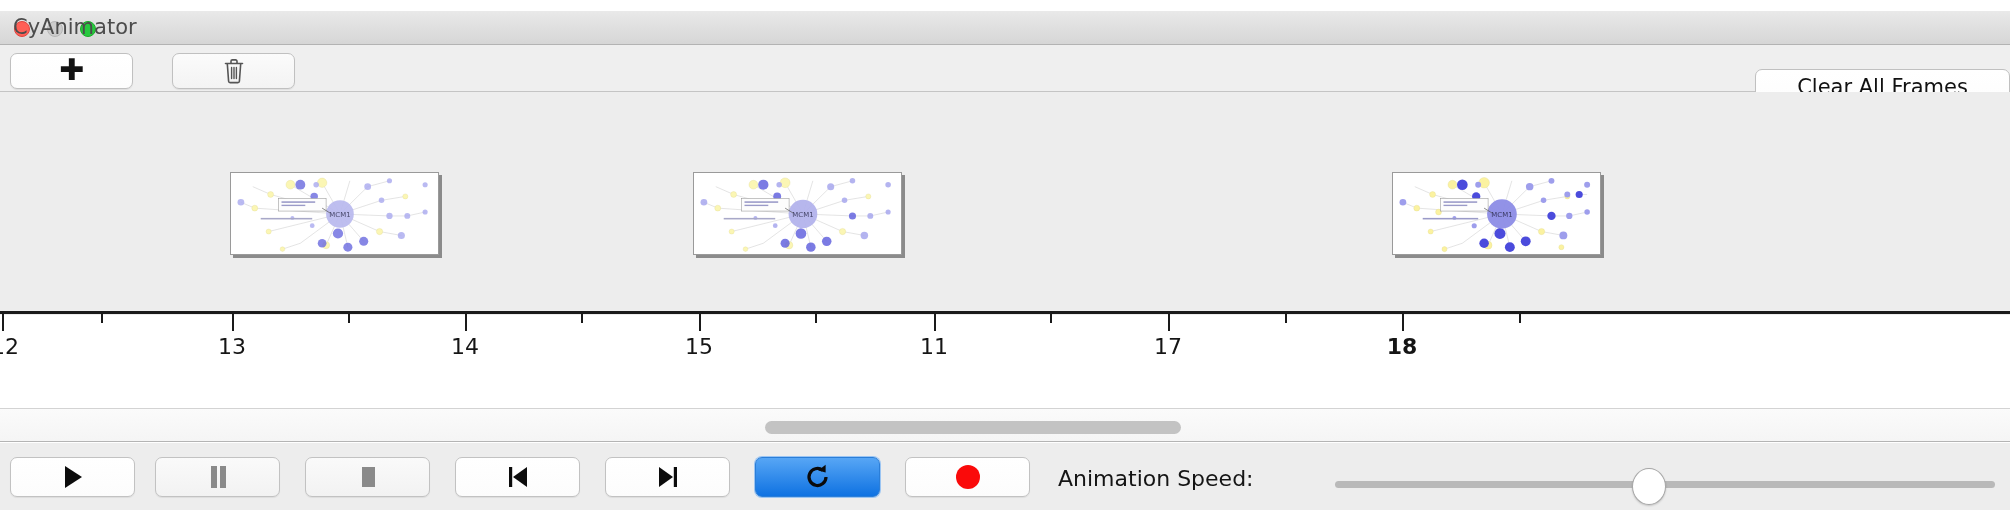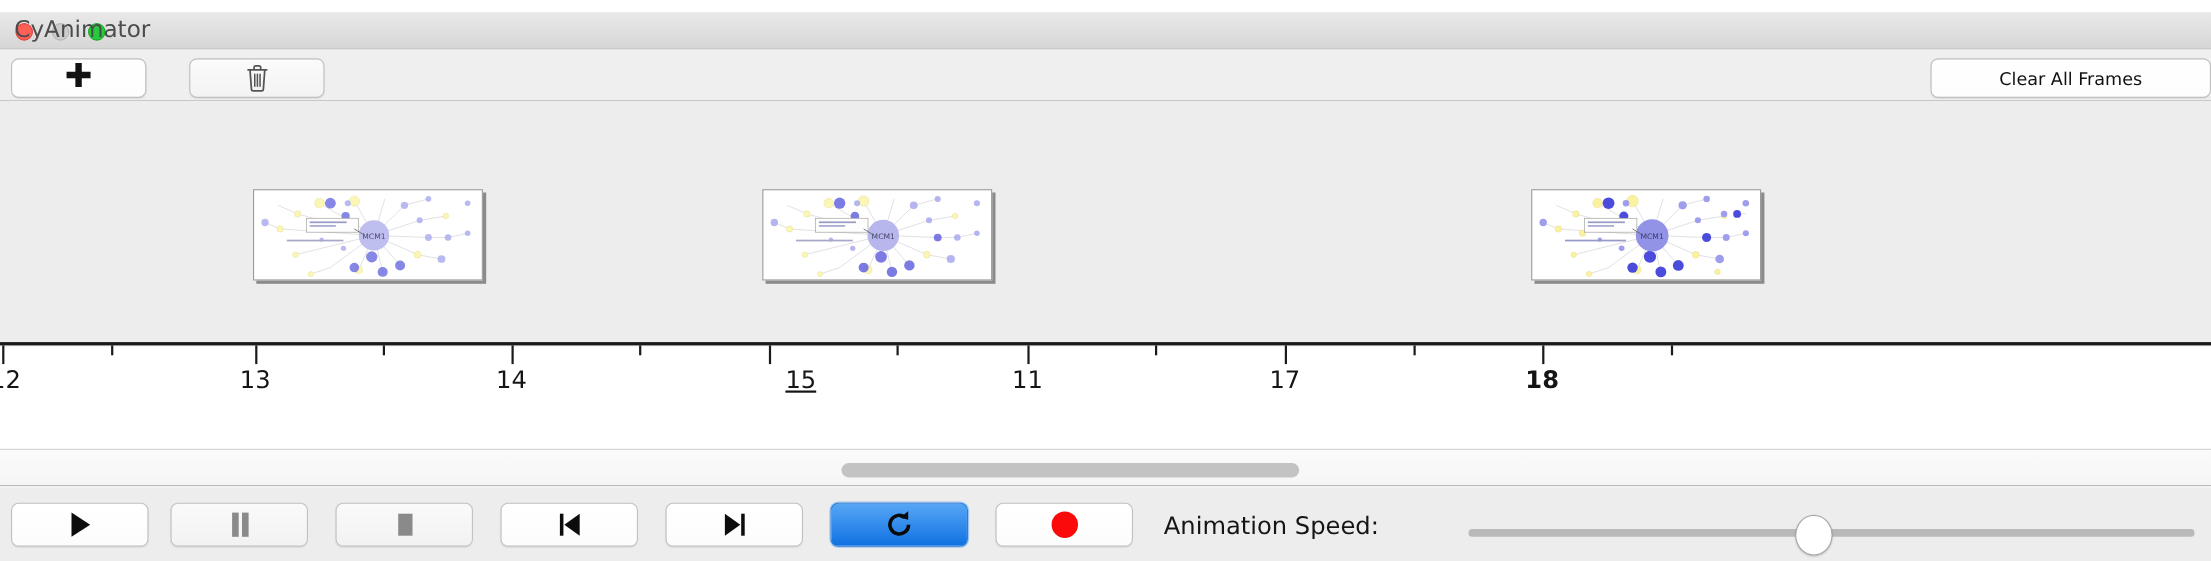--- a/index.html
+++ b/index.html
@@ -115,22 +115,22 @@
     box-shadow: 0 1px 1px rgba(0,0,0,0.07);
     display: flex;
     align-items: center;
     justify-content: center;
     cursor: default;
     color: #111;
   }
   .tbtn.muted { background: linear-gradient(#fbfbfb, #f3f3f3); }
   #btn-add    { left: 10px;  top: 8px; width: 123px; height: 36px; }
   #btn-delete { left: 172px; top: 8px; width: 123px; height: 36px; }
-  #btn-clear  { left: 1838px; top: 8px; width: 255px; height: 36px;
-                transform: translateX(-83px); font-size: 16px; }
+  #btn-clear  { left: 1838px; top: 24px; width: 255px; height: 36px;
+                transform: translateX(-83px); font-size: 21px; }
   .plus-glyph {
     font-size: 30px; font-weight: 800; line-height: 1;
     color: #121212; margin-top: -2px;
   }
 
   
   .timeline {
     position: absolute;
     left: 0; top: 92px;
     width: 2010px; height: 223px;
@@ -477,21 +477,21 @@
   <div class="tick major" style="left:934px;"></div>
   <div class="tick minor" style="left:1050px;"></div>
   <div class="tick major" style="left:1168px;"></div>
   <div class="tick minor" style="left:1285px;"></div>
   <div class="tick major" style="left:1402px;"></div>
   <div class="tick minor" style="left:1519px;"></div>
 
   <div class="tick-label" style="left:5px;">12</div>
   <div class="tick-label" style="left:232px;">13</div>
   <div class="tick-label" style="left:465px;">14</div>
-  <div class="tick-label" style="left:728px;text-decoration:underline;">15</div>
+  <div class="tick-label" style="left:699px;">15</div>
   <div class="tick-label" style="left:934px;">11</div>
   <div class="tick-label" style="left:1168px;">17</div>
   <div class="tick-label" style="left:1402px;font-weight:bold;">18</div>
 
 
   <div class="scrollzone">
     <div class="scrollthumb"></div>
   </div>
 
   <div class="playbar">

